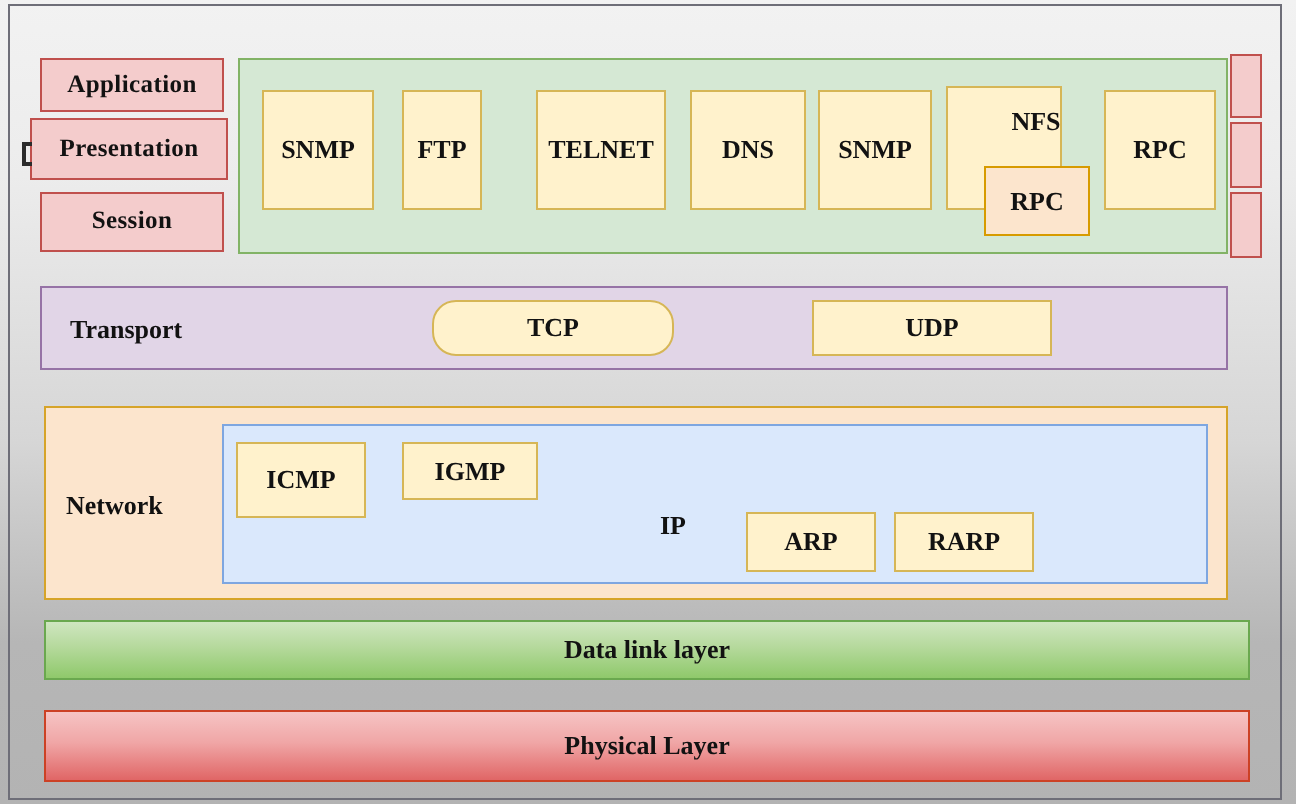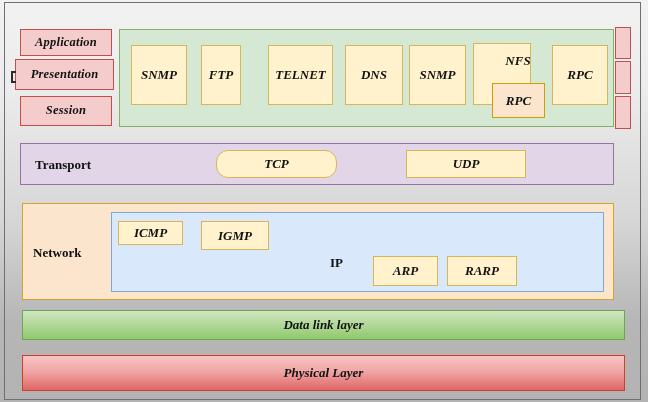--- a/index.html
+++ b/index.html
@@ -32,21 +32,20 @@
   .box {
     position: absolute;
     box-sizing: border-box;
     display: flex;
     align-items: center;
     justify-content: center;
     font-weight: bold;
     color: #121212;
     text-align: center;
     line-height: 1.05;
-    font-style: italic;
   }
 
   
   .osi-label {
     background: #f4cccc;
     border: 1.5px solid #c0504d;
     font-size: 12.5px;
     letter-spacing: 0.2px;
   }
   .osi-stub {
@@ -162,21 +161,21 @@
   <div class="box proto" style="left:406px; top:150px; width:120px; height:28px;">UDP</div>
 
   <div class="box band-network" style="left:22px; top:203px; width:592px; height:97px;"></div>
 
   <div class="band-label" style="left:33px; top:245px;">Network</div>
 
   <div class="box ip-box" style="left:111px; top:212px; width:493px; height:80px;"></div>
 
   <div class="band-label" style="left:330px; top:255px;">IP</div>
 
-  <div class="box proto" style="left:118px; top:221px; width:65px; height:24px;">ICMP</div>
+  <div class="box proto" style="left:118px; top:221px; width:65px; height:38px;">ICMP</div>
 
   <div class="box proto" style="left:201px; top:221px; width:68px; height:29px;">IGMP</div>
 
   <div class="box proto" style="left:373px; top:256px; width:65px; height:30px;">ARP</div>
 
   <div class="box proto" style="left:447px; top:256px; width:70px; height:30px;">RARP</div>
 
   <div class="box bar-datalink" style="left:22px; top:310px; width:603px; height:30px;">Data link layer</div>
 
   <div class="box bar-physical" style="left:22px; top:355px; width:603px; height:36px;">Physical Layer</div>

